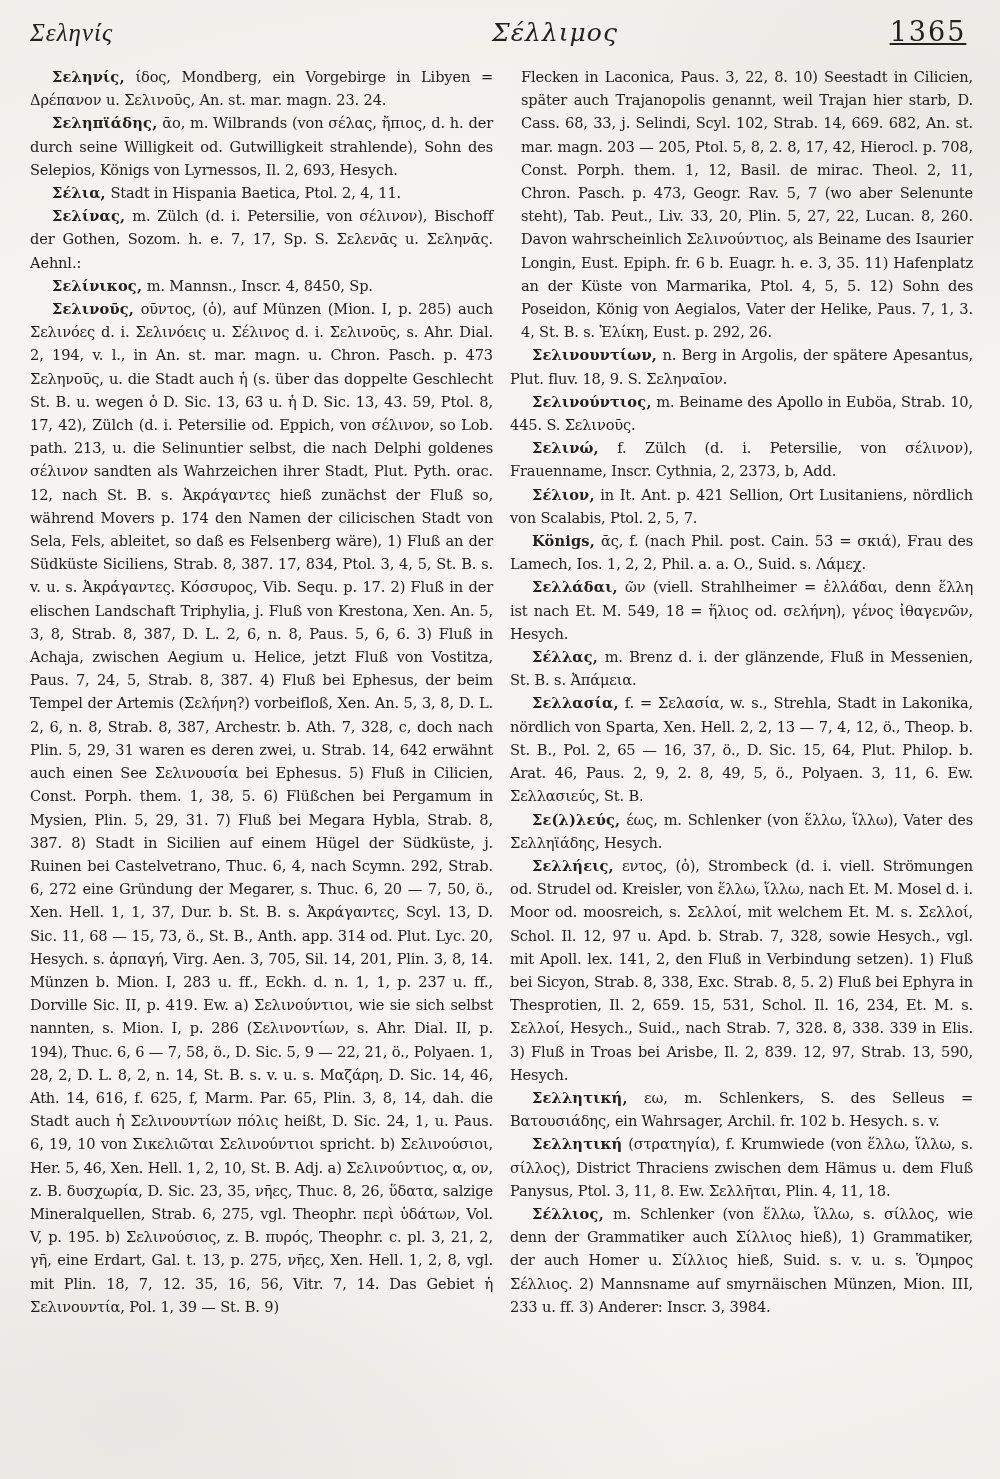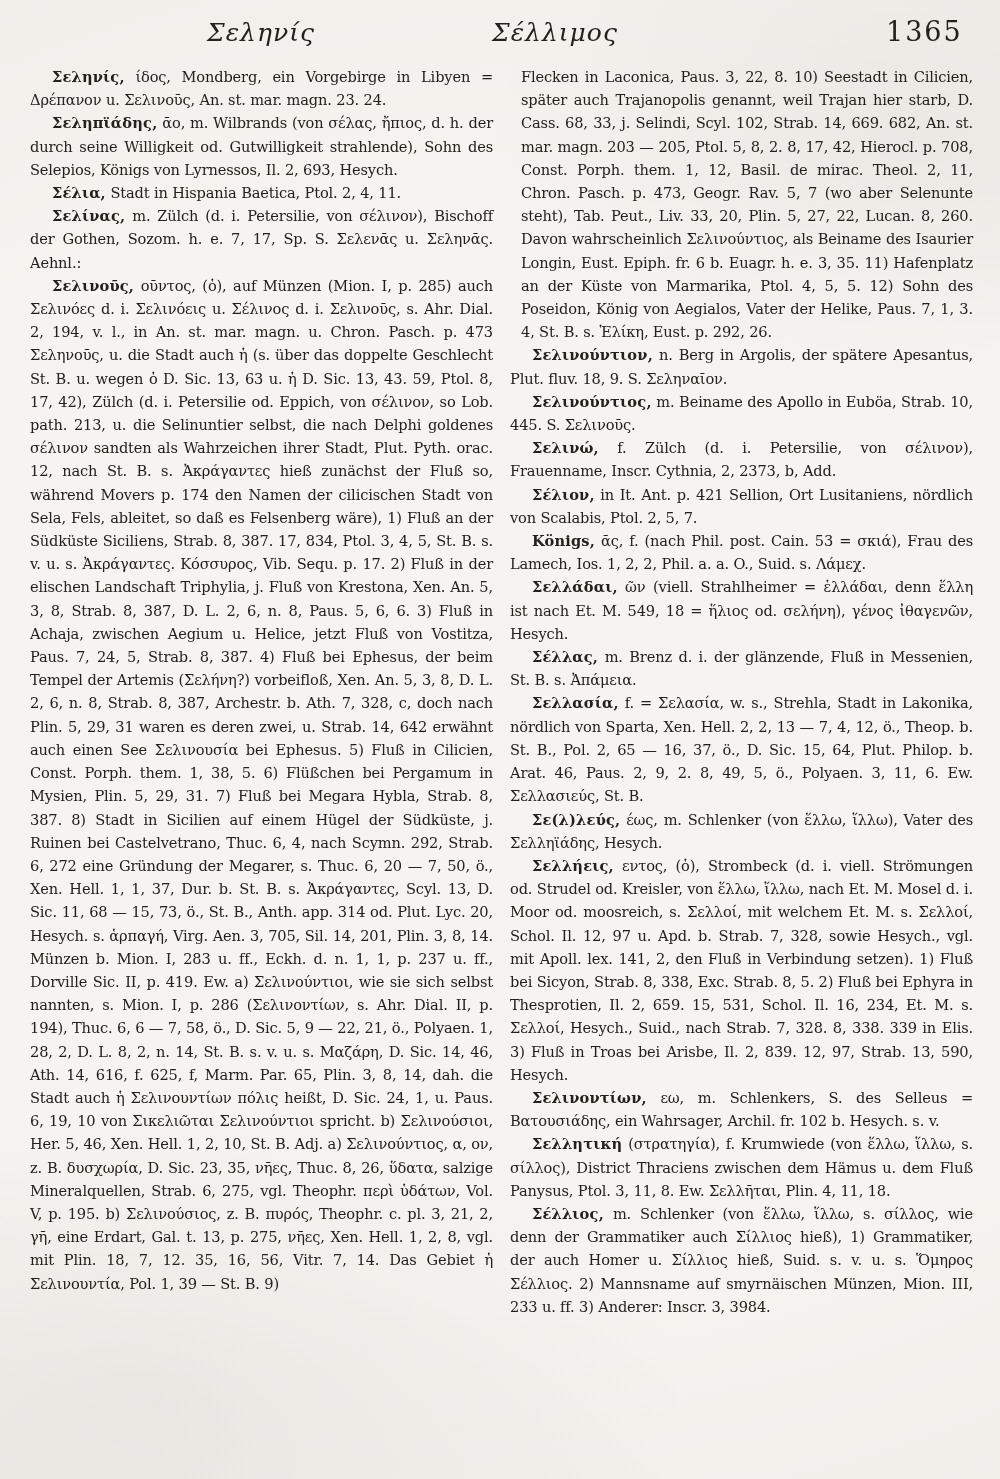--- a/index.html
+++ b/index.html
@@ -21,28 +21,29 @@
   .pagehead {
     display: flex;
     align-items: baseline;
     padding: 16px 30px 0 30px;
   }
   .kw {
     font-size: 25px;
     font-style: italic;
     letter-spacing: 1px;
   }
-  .kw.leftkw  { width: 462px; text-align: center; }
+  .kw.leftkw  { width: 462px; text-align: left; font-family: Liberation Serif, serif; }
   .kw.rightkw { flex: 1; }
   .pagenum {
     width: 84px;
-    text-align: left;
+    text-align: center;
     font-size: 27px;
     font-style: normal;
     letter-spacing: 2px;
+    text-decoration: underline;
   }
   .cols {
     display: flex;
     gap: 17px;
     padding: 18px 27px 0 30px;
   }
   .col {
     width: 463px;
     text-align: justify;
     font-size: 14.6px;
@@ -66,34 +67,35 @@
     <div class="pagenum">1365</div>
   </header>
 
   <main class="cols">
 
     <div class="col">
       <p class="entry"><b class="hw">Σεληνίς,</b><span> ίδος, Mondberg, ein Vorgebirge in Libyen = Δρέπανον u. Σελινοῦς, An. st. mar. magn. 23. 24.</span></p>
       <p class="entry"><b class="hw">Σεληπϊάδης,</b><span> ᾱο, m. Wilbrands (von σέλας, ἤπιος, d. h. der durch seine Willigkeit od. Gutwilligkeit strahlende), Sohn des Selepios, Königs von Lyrnessos, Il. 2, 693, Hesych.</span></p>
       <p class="entry"><b class="hw">Σέλια,</b><span> Stadt in Hispania Baetica, Ptol. 2, 4, 11.</span></p>
       <p class="entry"><b class="hw">Σελίνας,</b><span> m. Zülch (d. i. Petersilie, von σέλινον), Bischoff der Gothen, Sozom. h. e. 7, 17, Sp. S. Σελενᾶς u. Σεληνᾶς. Aehnl.:</span></p>
+      <p class="entry"><b class="hw">Σελίνικος,</b><span> m. Mannsn., Inscr. 4, 8450, Sp.</span></p>
       <p class="entry"><b class="hw">Σελινοῦς,</b><span> οῦντος, (ὁ), auf Münzen (Mion. I, p. 285) auch Σελινόες d. i. Σελινόεις u. Σέλινος d. i. Σελινοῦς, s. Ahr. Dial. 2, 194, v. l., in An. st. mar. magn. u. Chron. Pasch. p. 473 Σεληνοῦς, u. die Stadt auch ἡ (s. über das doppelte Geschlecht St. B. u. wegen ὁ D. Sic. 13, 63 u. ἡ D. Sic. 13, 43. 59, Ptol. 8, 17, 42), Zülch (d. i. Petersilie od. Eppich, von σέλινον, so Lob. path. 213, u. die Selinuntier selbst, die nach Delphi goldenes σέλινον sandten als Wahrzeichen ihrer Stadt, Plut. Pyth. orac. 12, nach St. B. s. Ἀκράγαντες hieß zunächst der Fluß so, während Movers p. 174 den Namen der cilicischen Stadt von Sela, Fels, ableitet, so daß es Felsenberg wäre), 1) Fluß an der Südküste Siciliens, Strab. 8, 387. 17, 834, Ptol. 3, 4, 5, St. B. s. v. u. s. Ἀκράγαντες. Κόσσυρος, Vib. Sequ. p. 17. 2) Fluß in der elischen Landschaft Triphylia, j. Fluß von Krestona, Xen. An. 5, 3, 8, Strab. 8, 387, D. L. 2, 6, n. 8, Paus. 5, 6, 6. 3) Fluß in Achaja, zwischen Aegium u. Helice, jetzt Fluß von Vostitza, Paus. 7, 24, 5, Strab. 8, 387. 4) Fluß bei Ephesus, der beim Tempel der Artemis (Σελήνη?) vorbeifloß, Xen. An. 5, 3, 8, D. L. 2, 6, n. 8, Strab. 8, 387, Archestr. b. Ath. 7, 328, c, doch nach Plin. 5, 29, 31 waren es deren zwei, u. Strab. 14, 642 erwähnt auch einen See Σελινουσία bei Ephesus. 5) Fluß in Cilicien, Const. Porph. them. 1, 38, 5. 6) Flüßchen bei Pergamum in Mysien, Plin. 5, 29, 31. 7) Fluß bei Megara Hybla, Strab. 8, 387. 8) Stadt in Sicilien auf einem Hügel der Südküste, j. Ruinen bei Castelvetrano, Thuc. 6, 4, nach Scymn. 292, Strab. 6, 272 eine Gründung der Megarer, s. Thuc. 6, 20 — 7, 50, ö., Xen. Hell. 1, 1, 37, Dur. b. St. B. s. Ἀκράγαντες, Scyl. 13, D. Sic. 11, 68 — 15, 73, ö., St. B., Anth. app. 314 od. Plut. Lyc. 20, Hesych. s. ἁρπαγή, Virg. Aen. 3, 705, Sil. 14, 201, Plin. 3, 8, 14. Münzen b. Mion. I, 283 u. ff., Eckh. d. n. 1, 1, p. 237 u. ff., Dorville Sic. II, p. 419. Ew. a) Σελινούντιοι, wie sie sich selbst nannten, s. Mion. I, p. 286 (Σελινοντίων, s. Ahr. Dial. II, p. 194), Thuc. 6, 6 — 7, 58, ö., D. Sic. 5, 9 — 22, 21, ö., Polyaen. 1, 28, 2, D. L. 8, 2, n. 14, St. B. s. v. u. s. Μαζάρη, D. Sic. 14, 46, Ath. 14, 616, f. 625, f, Marm. Par. 65, Plin. 3, 8, 14, dah. die Stadt auch ἡ Σελινουντίων πόλις heißt, D. Sic. 24, 1, u. Paus. 6, 19, 10 von Σικελιῶται Σελινούντιοι spricht. b) Σελινούσιοι, Her. 5, 46, Xen. Hell. 1, 2, 10, St. B. Adj. a) Σελινούντιος, α, ον, z. B. δυσχωρία, D. Sic. 23, 35, νῆες, Thuc. 8, 26, ὕδατα, salzige Mineralquellen, Strab. 6, 275, vgl. Theophr. περὶ ὑδάτων, Vol. V, p. 195. b) Σελινούσιος, z. B. πυρός, Theophr. c. pl. 3, 21, 2, γῆ, eine Erdart, Gal. t. 13, p. 275, νῆες, Xen. Hell. 1, 2, 8, vgl. mit Plin. 18, 7, 12. 35, 16, 56, Vitr. 7, 14. Das Gebiet ἡ Σελινουντία, Pol. 1, 39 — St. B. 9)</span></p>
     </div>
 
     <div class="col">
       <p class="entry cont"><b class="hw"></b><span>Flecken in Laconica, Paus. 3, 22, 8. 10) Seestadt in Cilicien, später auch Trajanopolis genannt, weil Trajan hier starb, D. Cass. 68, 33, j. Selindi, Scyl. 102, Strab. 14, 669. 682, An. st. mar. magn. 203 — 205, Ptol. 5, 8, 2. 8, 17, 42, Hierocl. p. 708, Const. Porph. them. 1, 12, Basil. de mirac. Theol. 2, 11, Chron. Pasch. p. 473, Geogr. Rav. 5, 7 (wo aber Selenunte steht), Tab. Peut., Liv. 33, 20, Plin. 5, 27, 22, Lucan. 8, 260. Davon wahrscheinlich Σελινούντιος, als Beiname des Isaurier Longin, Eust. Epiph. fr. 6 b. Euagr. h. e. 3, 35. 11) Hafenplatz an der Küste von Marmarika, Ptol. 4, 5, 5. 12) Sohn des Poseidon, König von Aegialos, Vater der Helike, Paus. 7, 1, 3. 4, St. B. s. Ἑλίκη, Eust. p. 292, 26.</span></p>
-      <p class="entry"><b class="hw">Σελινούντιον,</b><span> n. Berg in Argolis, der spätere Apesantus, Plut. fluv. 18, 9. S. Σεληναῖον.</span></p>
+      <p class="entry"><b class="hw">Σελινουντίων,</b><span> n. Berg in Argolis, der spätere Apesantus, Plut. fluv. 18, 9. S. Σεληναῖον.</span></p>
       <p class="entry"><b class="hw">Σελινούντιος,</b><span> m. Beiname des Apollo in Euböa, Strab. 10, 445. S. Σελινοῦς.</span></p>
       <p class="entry"><b class="hw">Σελινώ,</b><span> f. Zülch (d. i. Petersilie, von σέλινον), Frauenname, Inscr. Cythnia, 2, 2373, b, Add.</span></p>
       <p class="entry"><b class="hw">Σέλιον,</b><span> in It. Ant. p. 421 Sellion, Ort Lusitaniens, nördlich von Scalabis, Ptol. 2, 5, 7.</span></p>
       <p class="entry"><b class="hw">Königs,</b><span> ᾶς, f. (nach Phil. post. Cain. 53 = σκιά), Frau des Lamech, Ios. 1, 2, 2, Phil. a. a. O., Suid. s. Λάμεχ.</span></p>
       <p class="entry"><b class="hw">Σελλάδαι,</b><span> ῶν (viell. Strahlheimer = ἑλλάδαι, denn ἕλλη ist nach Et. M. 549, 18 = ἥλιος od. σελήνη), γένος ἰθαγενῶν, Hesych.</span></p>
       <p class="entry"><b class="hw">Σέλλας,</b><span> m. Brenz d. i. der glänzende, Fluß in Messenien, St. B. s. Ἀπάμεια.</span></p>
       <p class="entry"><b class="hw">Σελλασία,</b><span> f. = Σελασία, w. s., Strehla, Stadt in Lakonika, nördlich von Sparta, Xen. Hell. 2, 2, 13 — 7, 4, 12, ö., Theop. b. St. B., Pol. 2, 65 — 16, 37, ö., D. Sic. 15, 64, Plut. Philop. b. Arat. 46, Paus. 2, 9, 2. 8, 49, 5, ö., Polyaen. 3, 11, 6. Ew. Σελλασιεύς, St. B.</span></p>
       <p class="entry"><b class="hw">Σε(λ)λεύς,</b><span> έως, m. Schlenker (von ἕλλω, ἵλλω), Vater des Σελληϊάδης, Hesych.</span></p>
       <p class="entry"><b class="hw">Σελλήεις,</b><span> εντος, (ὁ), Strombeck (d. i. viell. Strömungen od. Strudel od. Kreisler, von ἕλλω, ἵλλω, nach Et. M. Mosel d. i. Moor od. moosreich, s. Σελλοί, mit welchem Et. M. s. Σελλοί, Schol. Il. 12, 97 u. Apd. b. Strab. 7, 328, sowie Hesych., vgl. mit Apoll. lex. 141, 2, den Fluß in Verbindung setzen). 1) Fluß bei Sicyon, Strab. 8, 338, Exc. Strab. 8, 5. 2) Fluß bei Ephyra in Thesprotien, Il. 2, 659. 15, 531, Schol. Il. 16, 234, Et. M. s. Σελλοί, Hesych., Suid., nach Strab. 7, 328. 8, 338. 339 in Elis. 3) Fluß in Troas bei Arisbe, Il. 2, 839. 12, 97, Strab. 13, 590, Hesych.</span></p>
-      <p class="entry"><b class="hw">Σελινοντίων,</b><span> εω, m. Schlenkers, S. des Selleus = Βατουσιάδης, ein Wahrsager, Archil. fr. 102 b. Hesych. s. v.</span></p>
+      <p class="entry"><b class="hw">Σελλητική,</b><span> εω, m. Schlenkers, S. des Selleus = Βατουσιάδης, ein Wahrsager, Archil. fr. 102 b. Hesych. s. v.</span></p>
       <p class="entry"><b class="hw">Σελλητική</b><span> (στρατηγία), f. Krumwiede (von ἕλλω, ἵλλω, s. σίλλος), District Thraciens zwischen dem Hämus u. dem Fluß Panysus, Ptol. 3, 11, 8. Ew. Σελλῆται, Plin. 4, 11, 18.</span></p>
       <p class="entry"><b class="hw">Σέλλιος,</b><span> m. Schlenker (von ἕλλω, ἵλλω, s. σίλλος, wie denn der Grammatiker auch Σίλλιος hieß), 1) Grammatiker, der auch Homer u. Σίλλιος hieß, Suid. s. v. u. s. Ὅμηρος Σέλλιος. 2) Mannsname auf smyrnäischen Münzen, Mion. III, 233 u. ff. 3) Anderer: Inscr. 3, 3984.</span></p>
     </div>
 
   </main>
 </div>
 
 </body></html>

